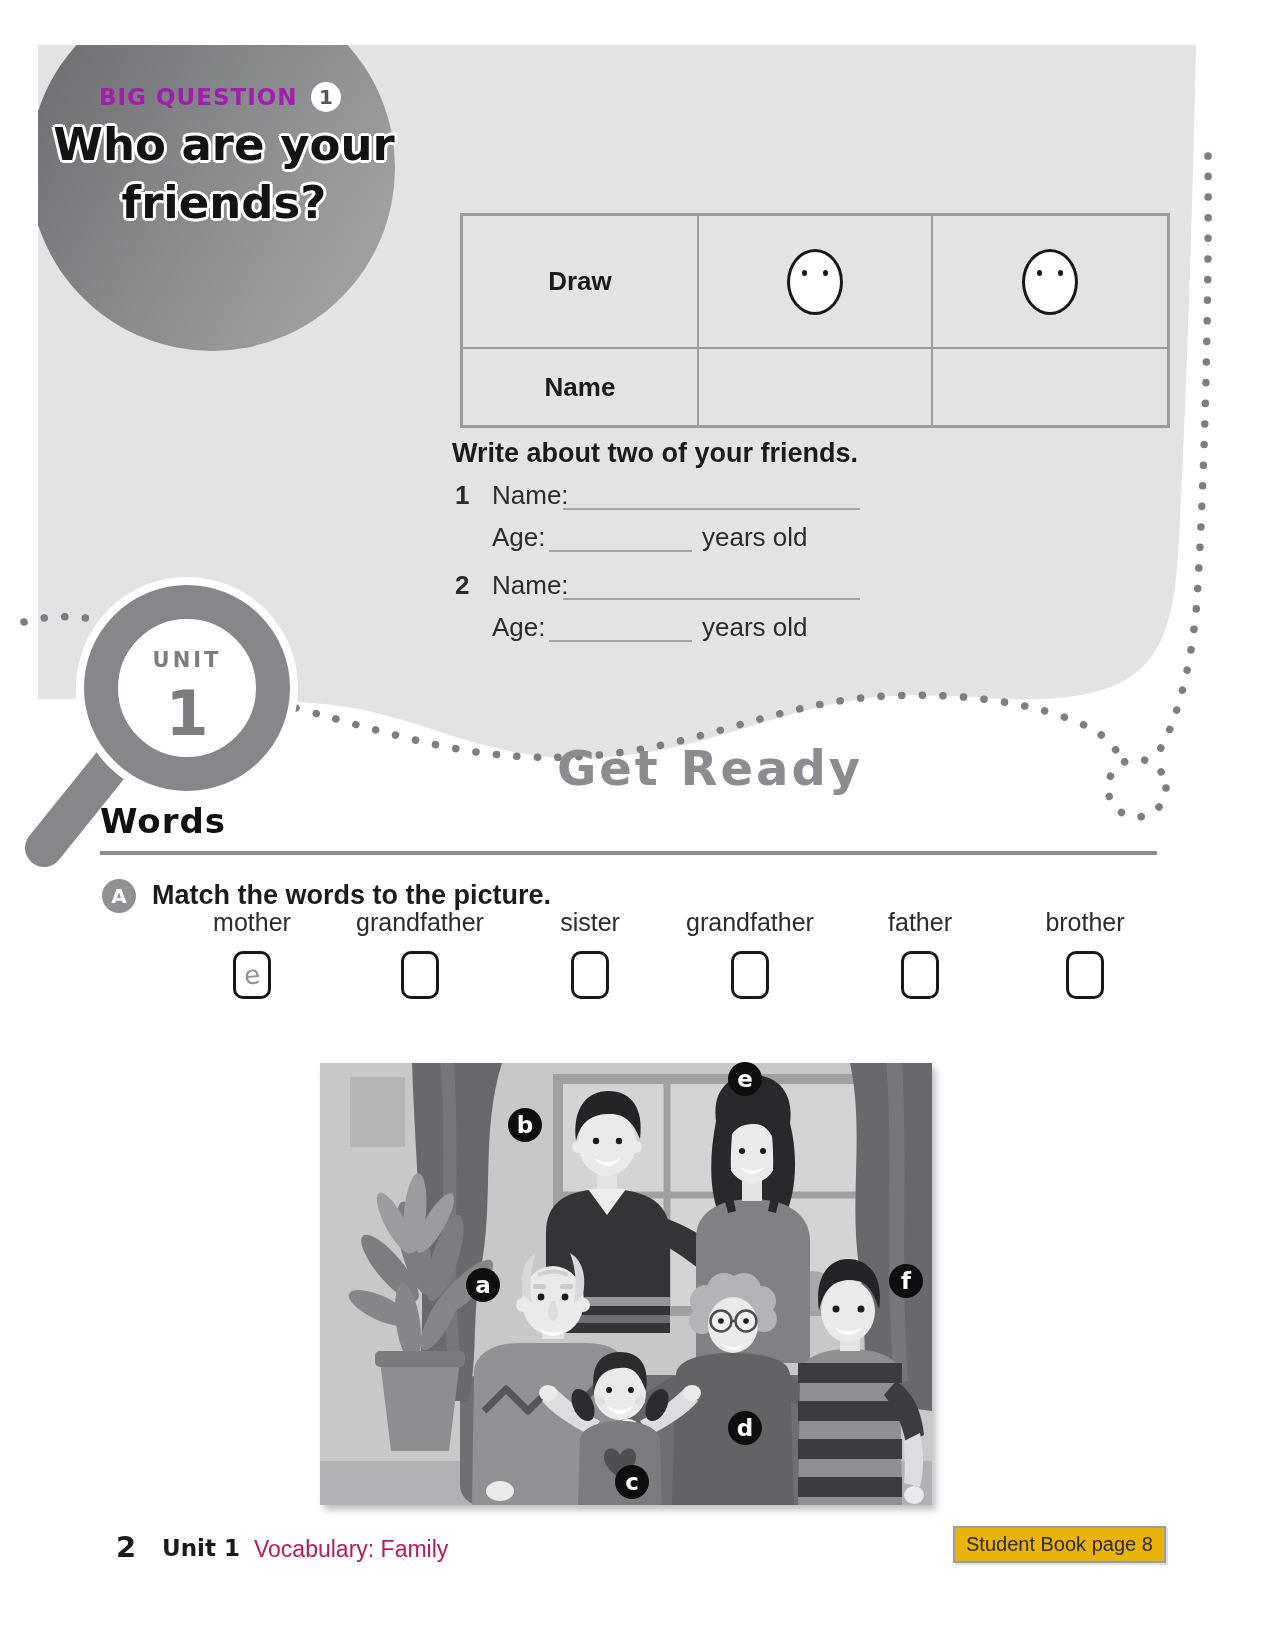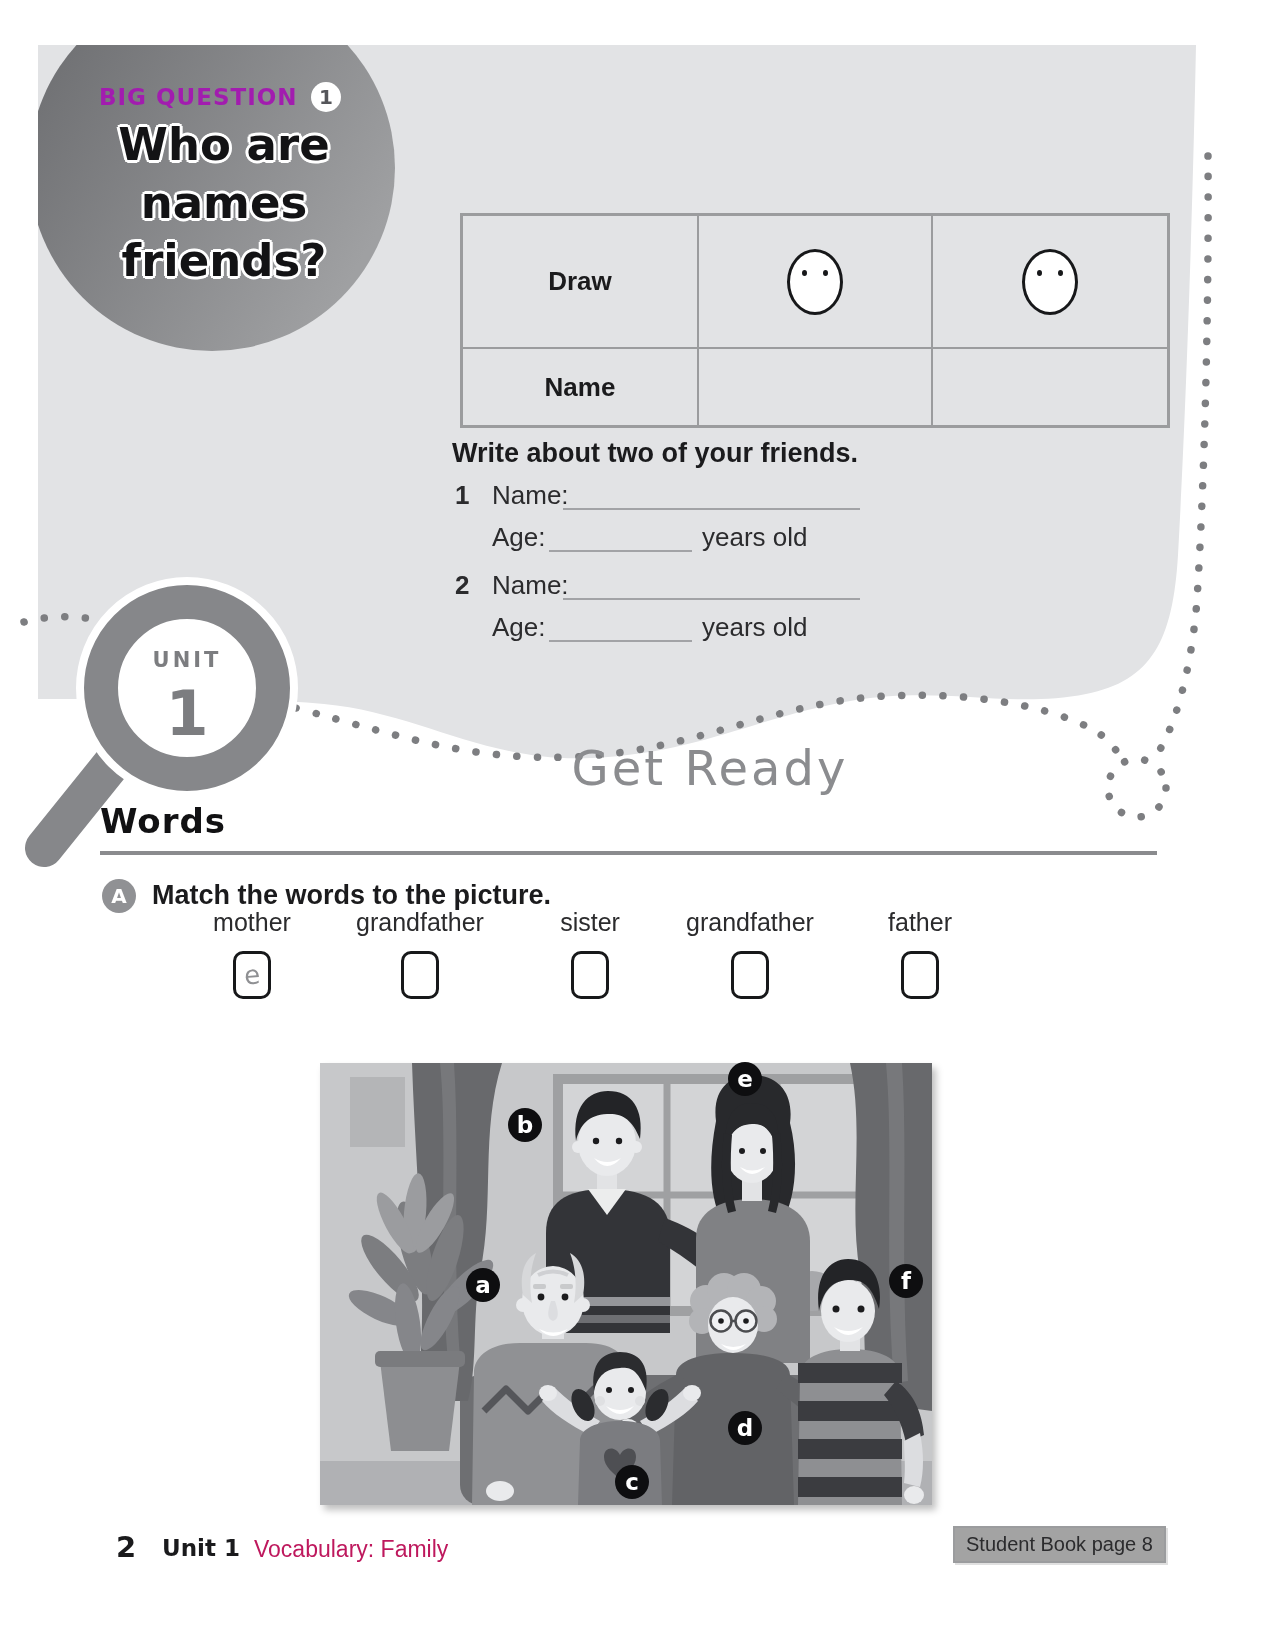--- a/index.html
+++ b/index.html
@@ -35,21 +35,21 @@
 
   .write-prompt{left:452px;top:438px;font-weight:bold;font-size:27px;color:#1b1b1d;}
   .friend-row{height:30px;font-size:26px;color:#2b2b2d;}
   .fnum{position:absolute;left:455px;font-weight:bold;}
   .flabel{position:absolute;left:492px;}
   .fline{position:absolute;height:28px;border-bottom:2px solid #a2a3a6;}
   .fsuffix{position:absolute;left:702px;}
 
   
   .get-ready{left:520px;top:740px;width:380px;text-align:center;font-family:"DejaVu Sans",sans-serif;
-             font-weight:400;font-size:48px;color:#8b8c8f;letter-spacing:3px;}
+             font-weight:700;font-size:48px;color:#8b8c8f;letter-spacing:3px;}
 
   
   .words-heading{left:100px;top:801px;font-family:"DejaVu Sans",sans-serif;font-weight:800;font-size:34px;color:#111113;letter-spacing:1px;}
   .words-rule{left:100px;top:851px;width:1057px;height:4px;background:#8a8b8e;}
   .a-badge{left:102px;top:879px;width:34px;height:34px;border-radius:50%;background:#909194;color:#fff;
            text-align:center;line-height:34px;font-weight:800;font-size:20px;font-family:"DejaVu Sans",sans-serif;}
   .match-instr{left:152px;top:880px;font-weight:bold;font-size:27px;color:#1b1b1d;}
   .word-col{top:908px;width:170px;text-align:center;}
   .word-label{font-size:25px;color:#2b2b2d;}
   .answer-box{margin:14px auto 0;width:32px;height:42px;border:3px solid #17181a;border-radius:10px;background:#fff;
@@ -58,21 +58,21 @@
 
   
   .family-picture{left:320px;top:1063px;width:612px;height:442px;box-shadow:4px 5px 7px rgba(0,0,0,0.25);}
   .family-picture svg{overflow:visible;}
 
   
   .footer-pagenum{left:116px;top:1530px;font-weight:bold;font-size:29px;font-family:"DejaVu Sans",sans-serif;}
   .footer-unit{left:162px;top:1535px;font-weight:bold;font-size:23px;font-family:"DejaVu Sans",sans-serif;}
   .footer-topic{left:254px;top:1536px;font-size:23px;color:#be185d;}
   .sb-ref{left:953px;top:1526px;border:2px solid #9b9c9e;box-shadow:2px 2px 0 rgba(0,0,0,0.12);
-          padding:5px 11px;font-size:20px;color:#2b2b2d;background:#a3a3a3;}
+          padding:5px 11px;font-size:20px;color:#2b2b2d;background:#eab308;}
 </style>
 </head>
 <body>
 
 <div class="page">
 
   <svg class="abs" width="1275" height="900" viewBox="0 0 1275 900" style="left:0;top:0;">
     <defs>
       <clipPath id="panelClip">
         <path d="M38,45 L1196,45 C1192,240 1185,430 1178,555 C1173,640 1152,681 1086,694 C1010,709 944,686 856,700 C758,716 700,753 592,758 C486,763 420,713 324,704 C236,696 140,699 38,699 Z"></path>
@@ -99,21 +99,21 @@
       <text x="187" y="667" text-anchor="middle" font-size="21" font-weight="bold" letter-spacing="3" fill="#7c7d80">UNIT</text>
       <text x="187" y="735" text-anchor="middle" font-size="62" font-weight="bold" fill="#7c7d80">1</text>
     </g>
   </svg>
 
   <div class="abs bq-label-row">
     <span class="bq-label">BIG QUESTION</span>
     <span class="bq-badge">1</span>
   </div>
   <div class="abs bq-title">
-    <div>Who are names</div>
+    <div>Who are your</div>
     <div>friends?</div>
   </div>
 
 
   <div class="abs write-prompt">Write about two of your friends.</div>
 
   <div class="abs chart-table">
     <div class="cell">
       <span class="row-label">Draw</span>
     </div>
@@ -183,20 +183,26 @@
     </div>
   </div>
   <div class="abs word-col" style="left:665px;">
     <div class="word-label">grandfather</div>
     <div class="answer-box">
       <span class="answer-text"></span>
     </div>
   </div>
   <div class="abs word-col" style="left:835px;">
     <div class="word-label">father</div>
+    <div class="answer-box">
+      <span class="answer-text"></span>
+    </div>
+  </div>
+  <div class="abs word-col" style="left:1000px;">
+    <div class="word-label">brother</div>
     <div class="answer-box">
       <span class="answer-text"></span>
     </div>
   </div>
 
   <div class="abs family-picture">
     <svg width="612" height="442" viewBox="0 0 612 442">
 
       <rect width="612" height="442" fill="#c7c8ca"></rect>
       <rect x="30" y="14" width="55" height="70" fill="#b4b5b7"></rect>

